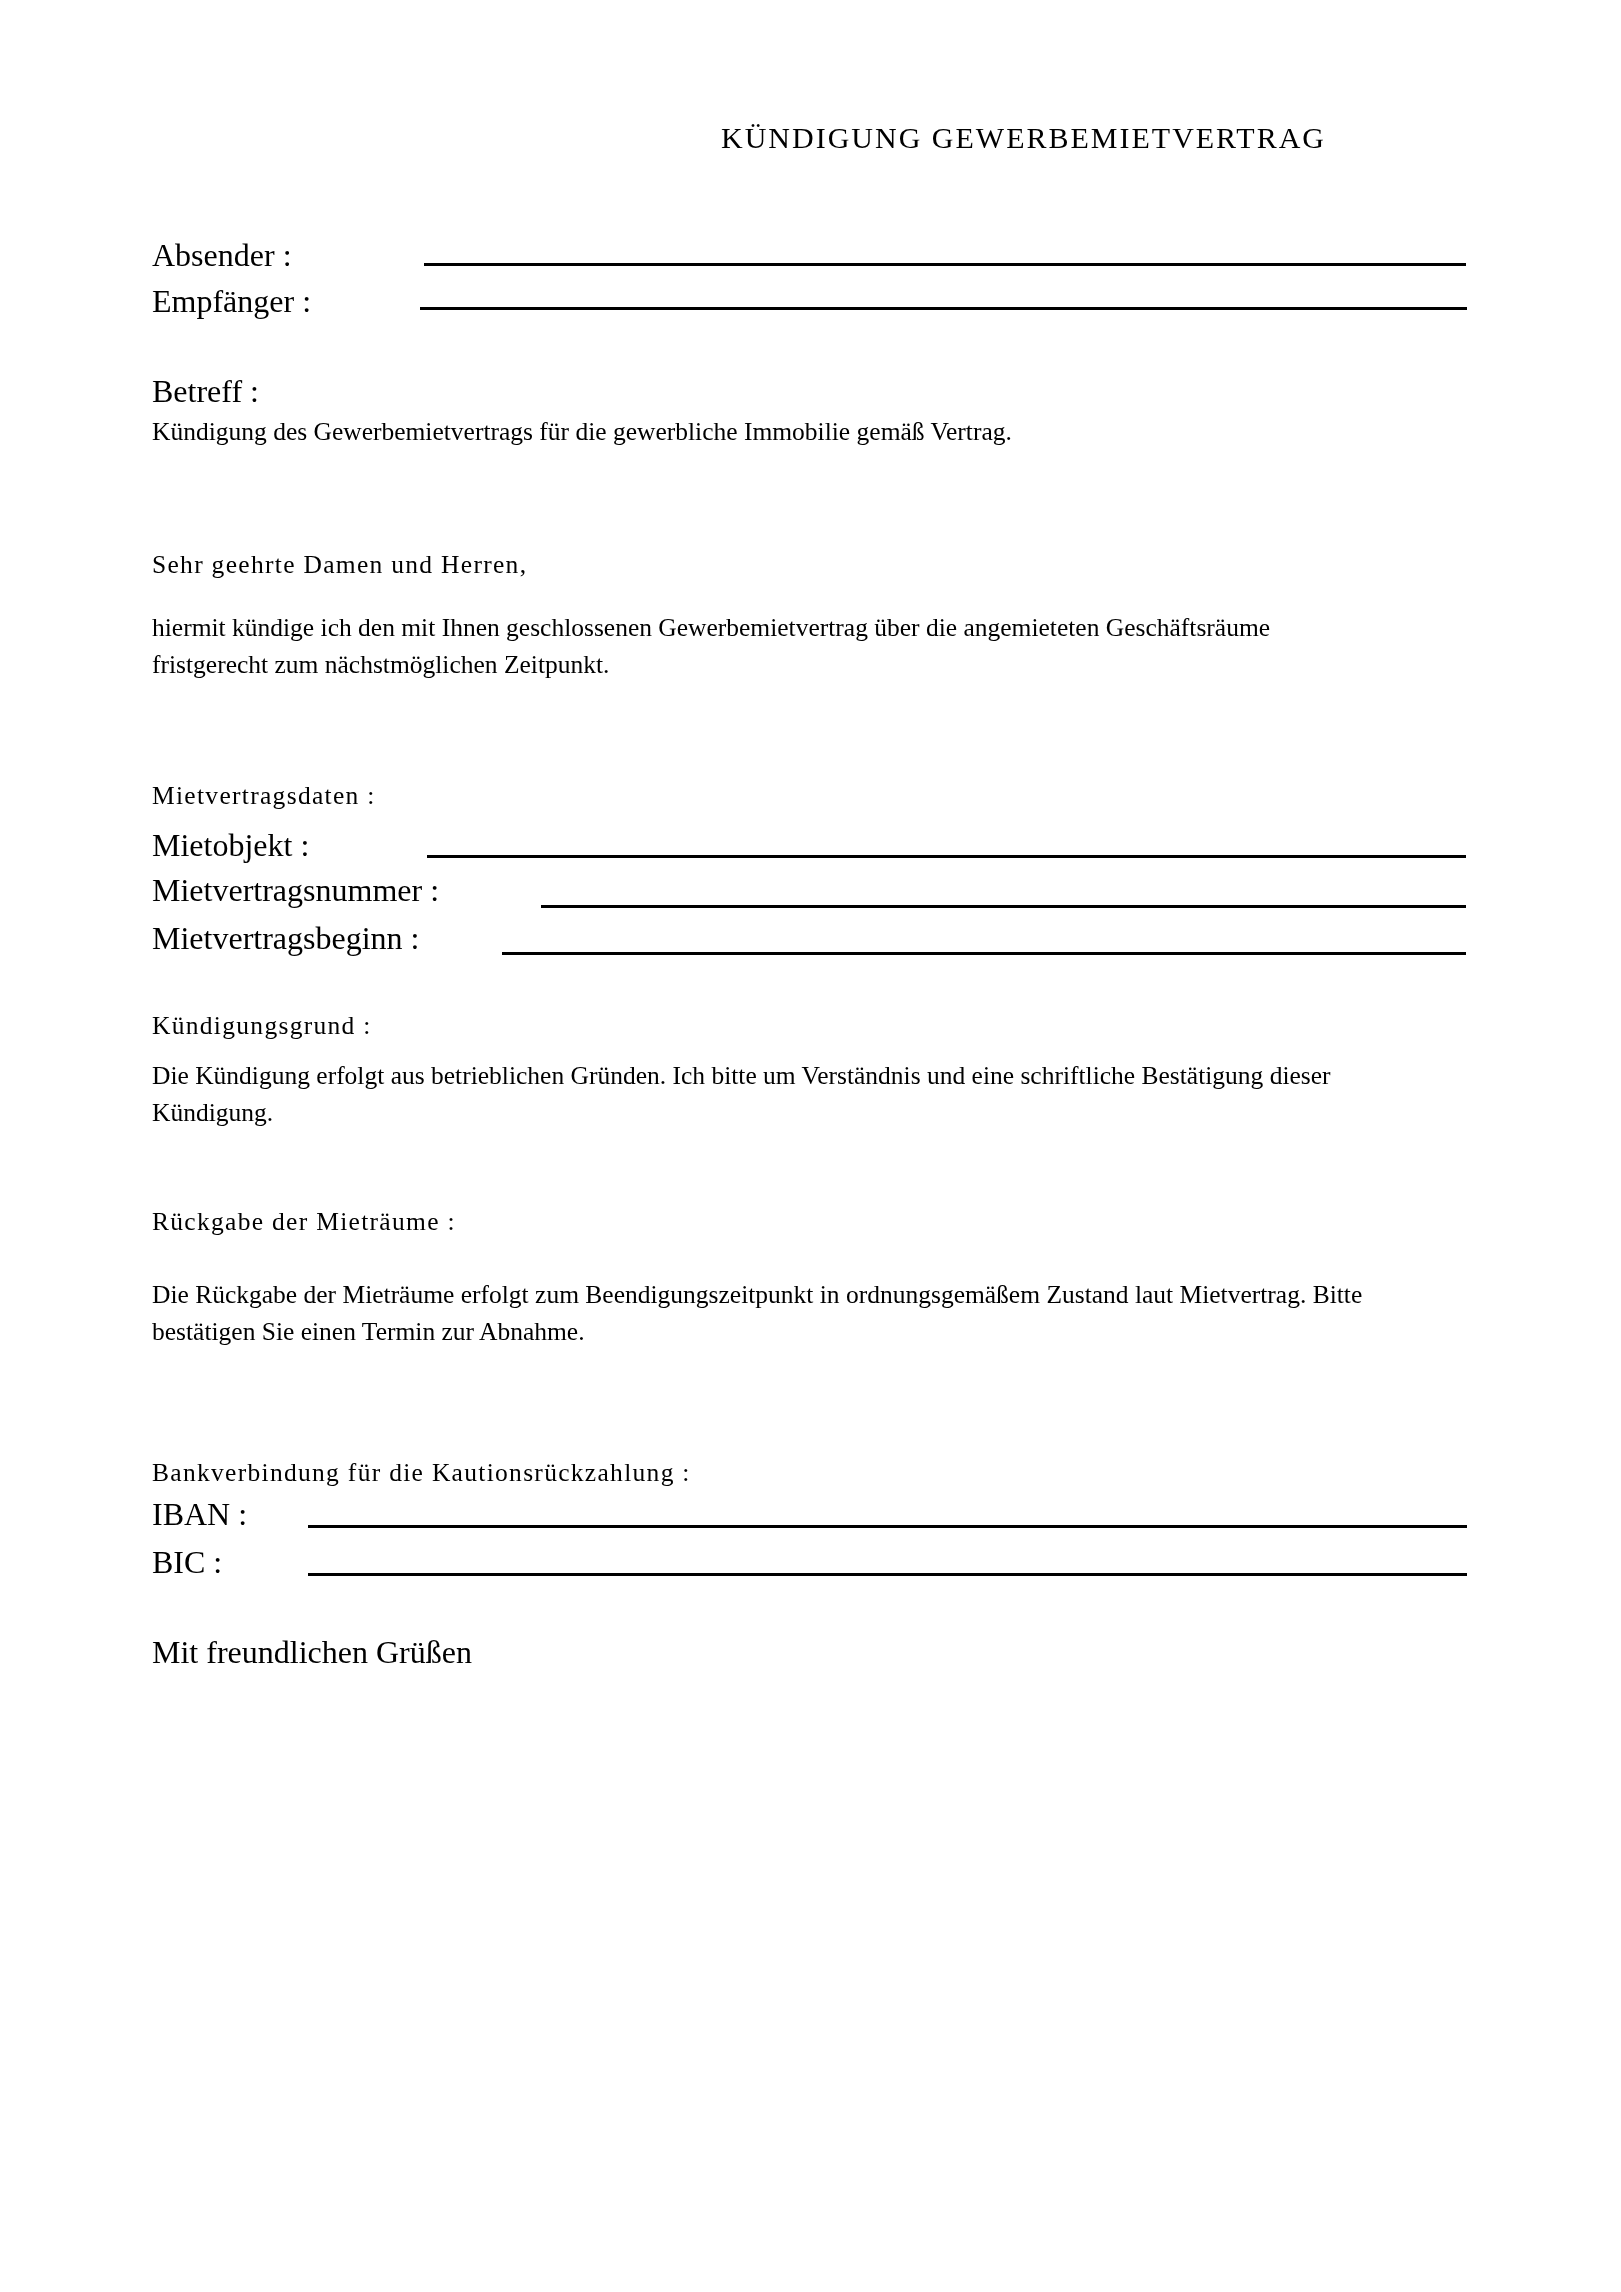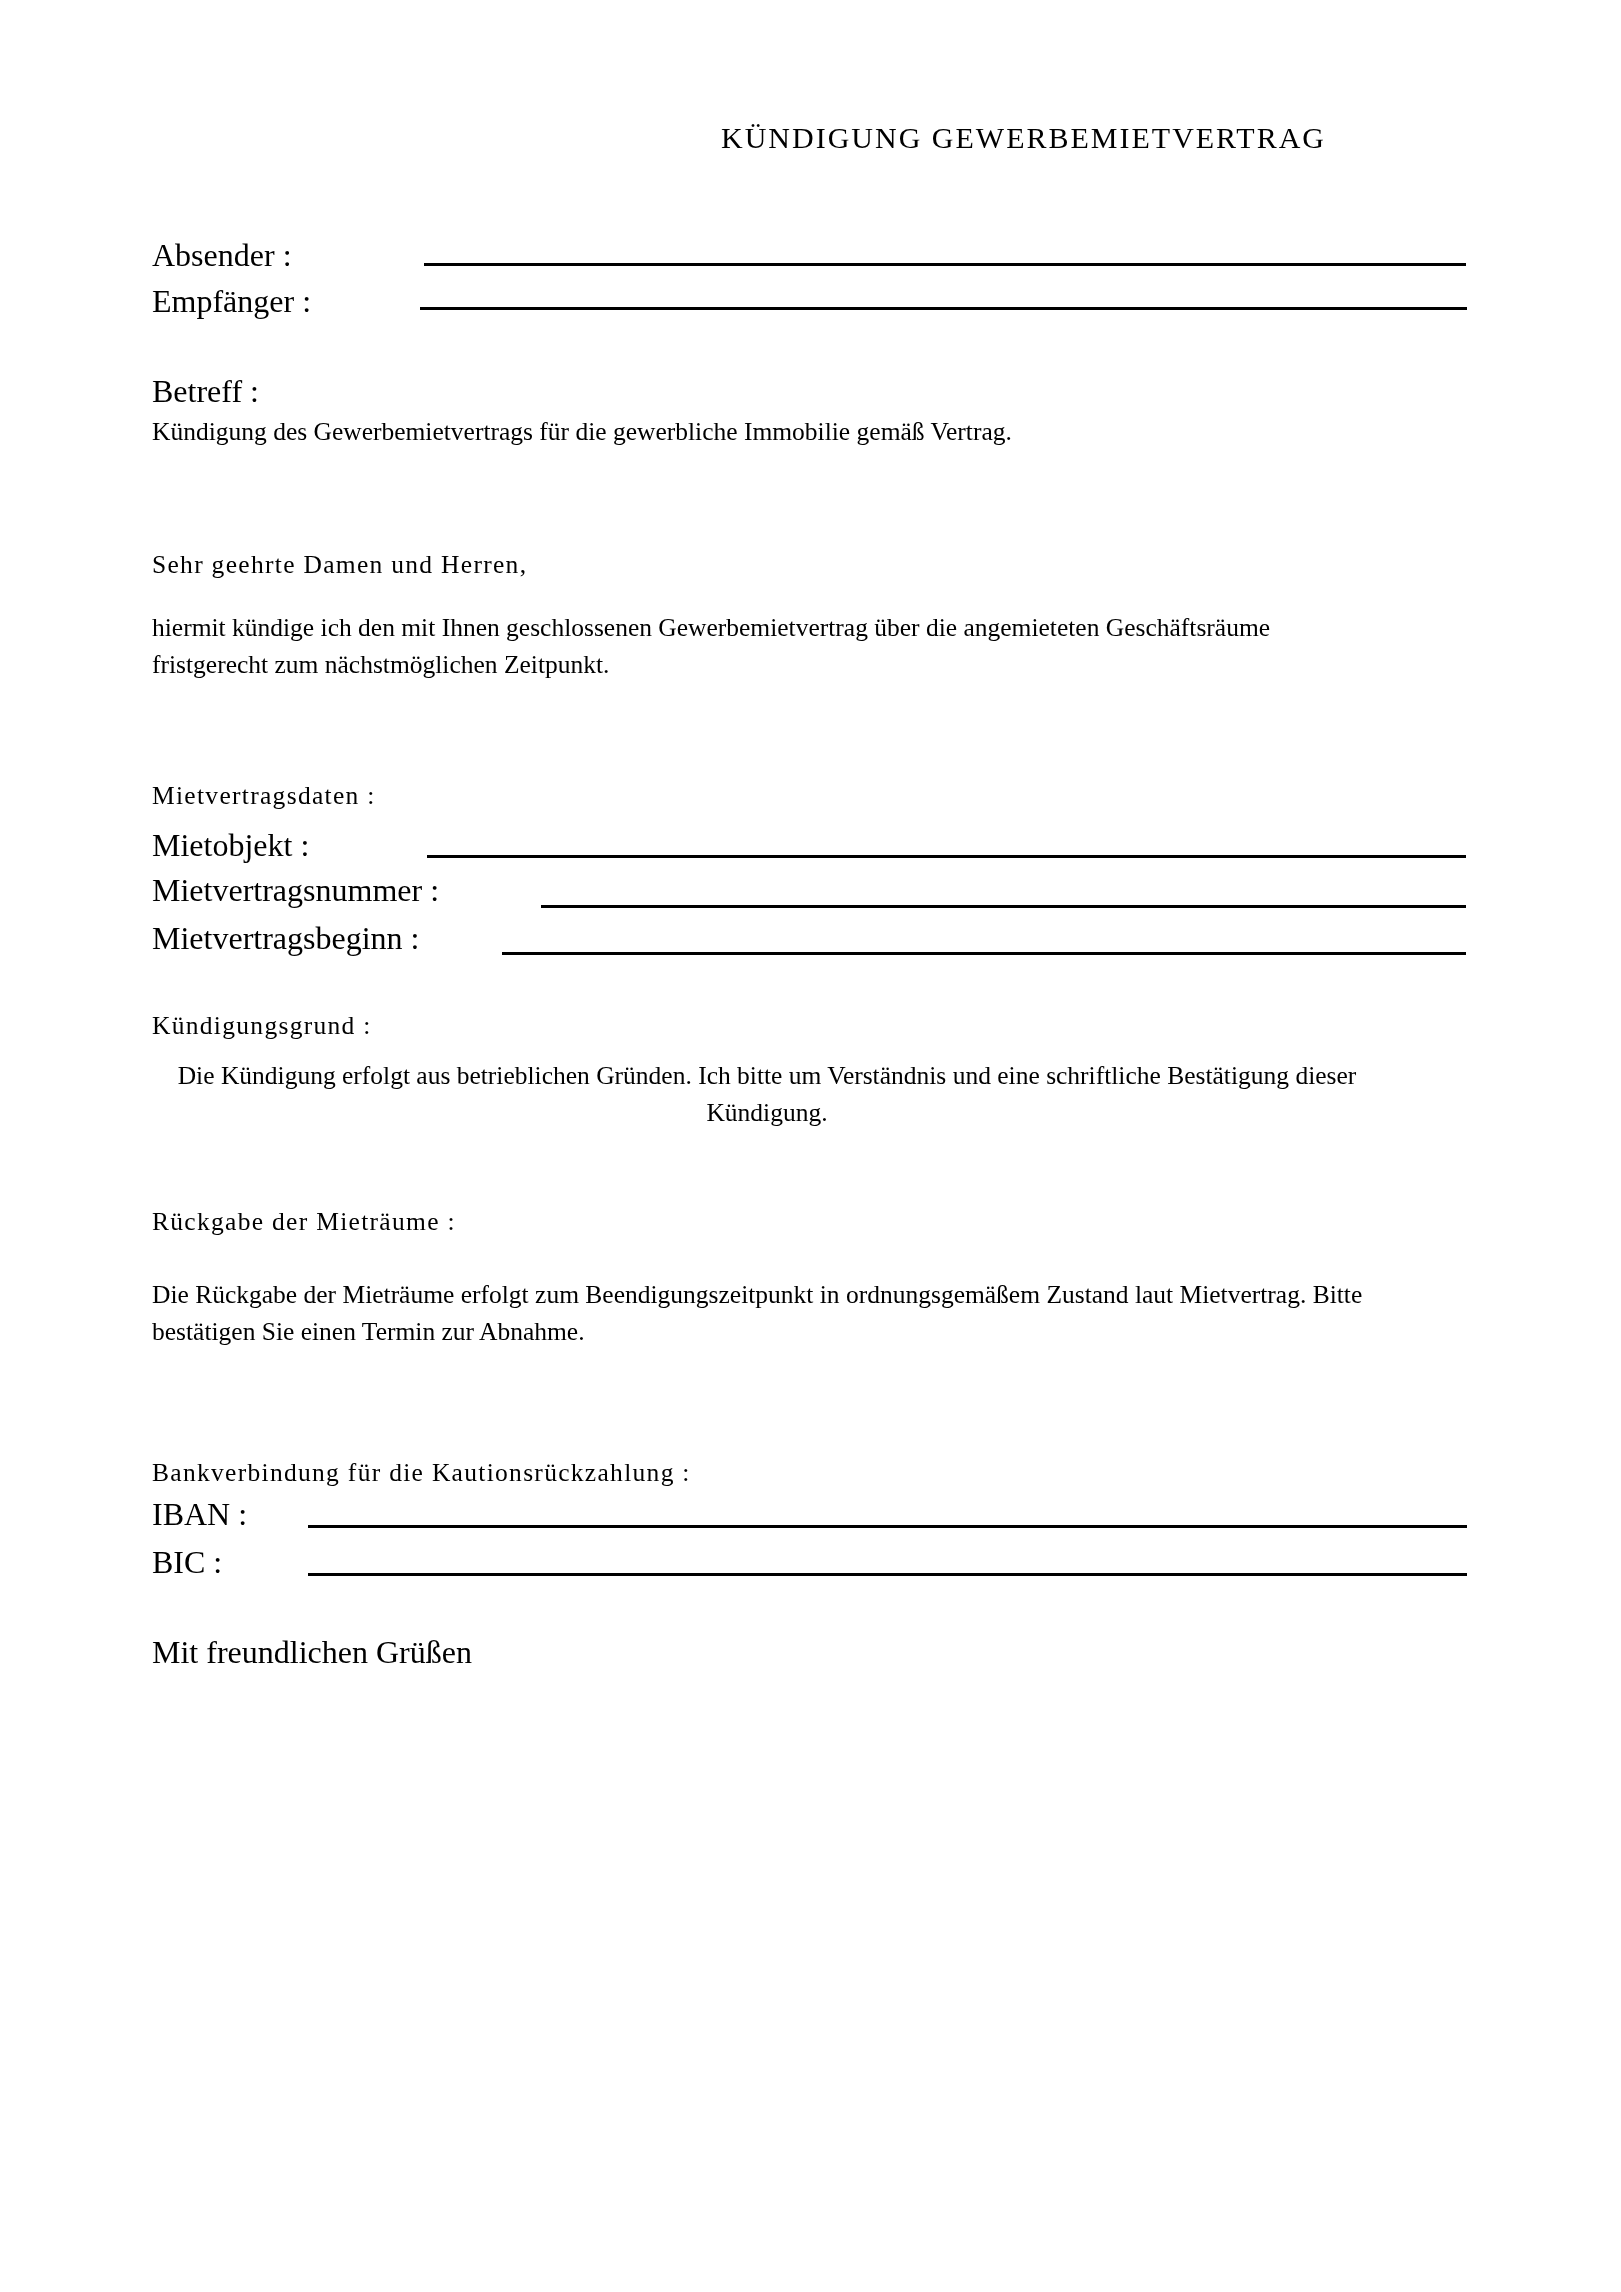--- a/index.html
+++ b/index.html
@@ -87,21 +87,21 @@
   <div class="lbl" style="top:825px; left:152px;">Mietobjekt :</div>
   <div class="rule" style="top:855px; left:427px; width:1039px;"></div>
 
   <div class="lbl" style="top:870px; left:152px;">Mietvertragsnummer :</div>
   <div class="rule" style="top:905px; left:541px; width:925px;"></div>
 
   <div class="lbl" style="top:918px; left:152px;">Mietvertragsbeginn :</div>
   <div class="rule" style="top:952px; left:502px; width:964px;"></div>
 
   <div class="heading" style="top:1010px; left:152px;">Kündigungsgrund :</div>
-  <div class="para" style="top:1057px; left:152px; width:1230px;text-align:center;">Die Kündigung erfolgt aus betrieblichen Gründen. Ich bitte um Verständnis und eine schriftliche Bestätigung dieser Kündigung.</div>
+  <div class="para" style="top:1057px; left:152px; width:1230px;">Die Kündigung erfolgt aus betrieblichen Gründen. Ich bitte um Verständnis und eine schriftliche Bestätigung dieser Kündigung.</div>
 
   <div class="heading" style="top:1206px; left:152px;">Rückgabe der Mieträume :</div>
   <div class="para" style="top:1276px; left:152px; width:1235px;">Die Rückgabe der Mieträume erfolgt zum Beendigungszeitpunkt in ordnungsgemäßem Zustand laut Mietvertrag. Bitte bestätigen Sie einen Termin zur Abnahme.</div>
 
   <div class="heading" style="top:1449px; left:152px;margin-top:8px;">Bankverbindung für die Kautionsrückzahlung :</div>
 
   <div class="lbl" style="top:1494px; left:152px;">IBAN :</div>
   <div class="rule" style="top:1525px; left:308px; width:1159px;"></div>
 
   <div class="lbl" style="top:1542px; left:152px;">BIC :</div>

